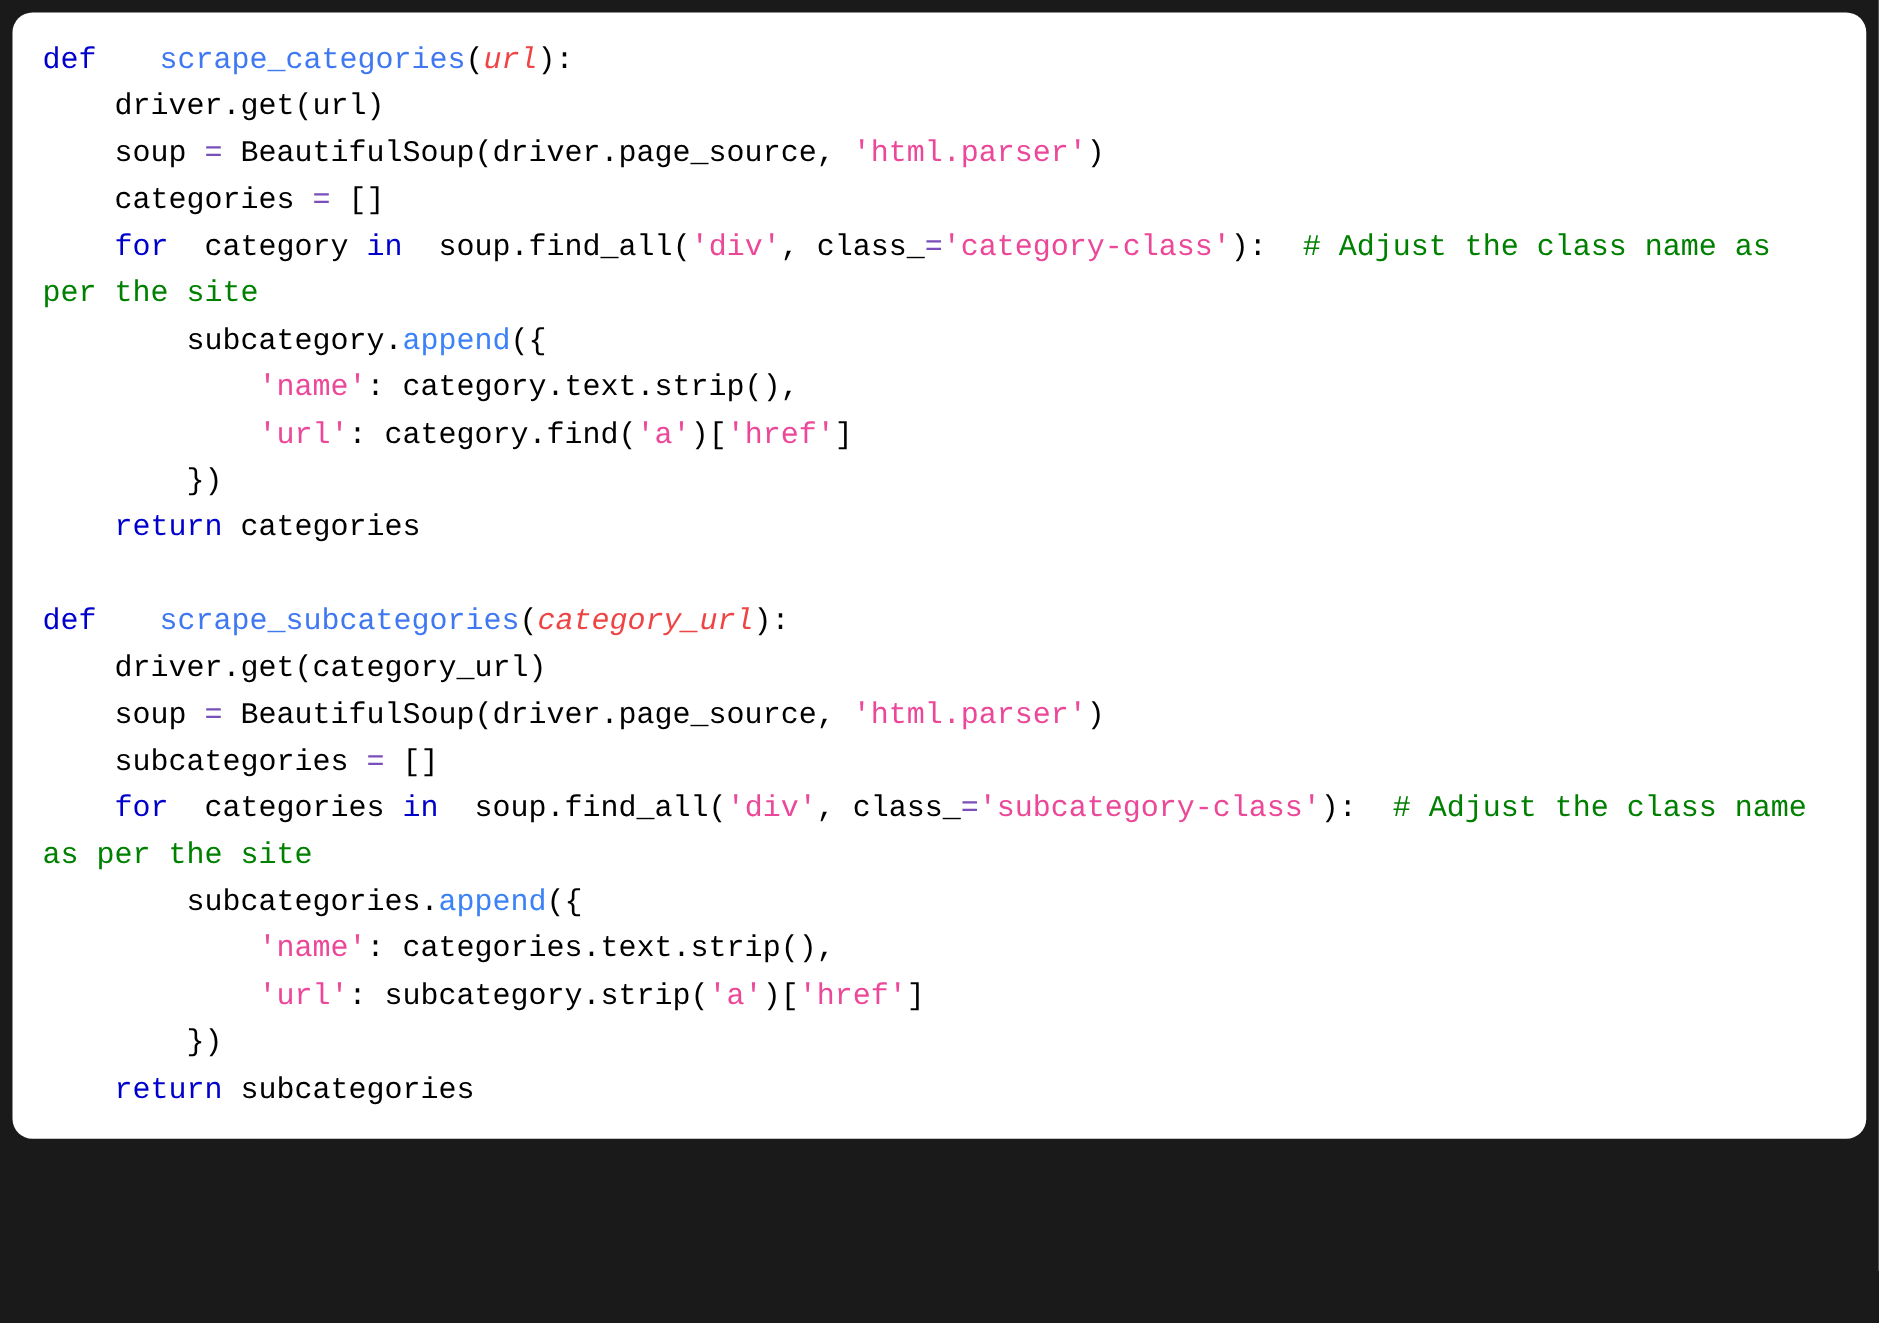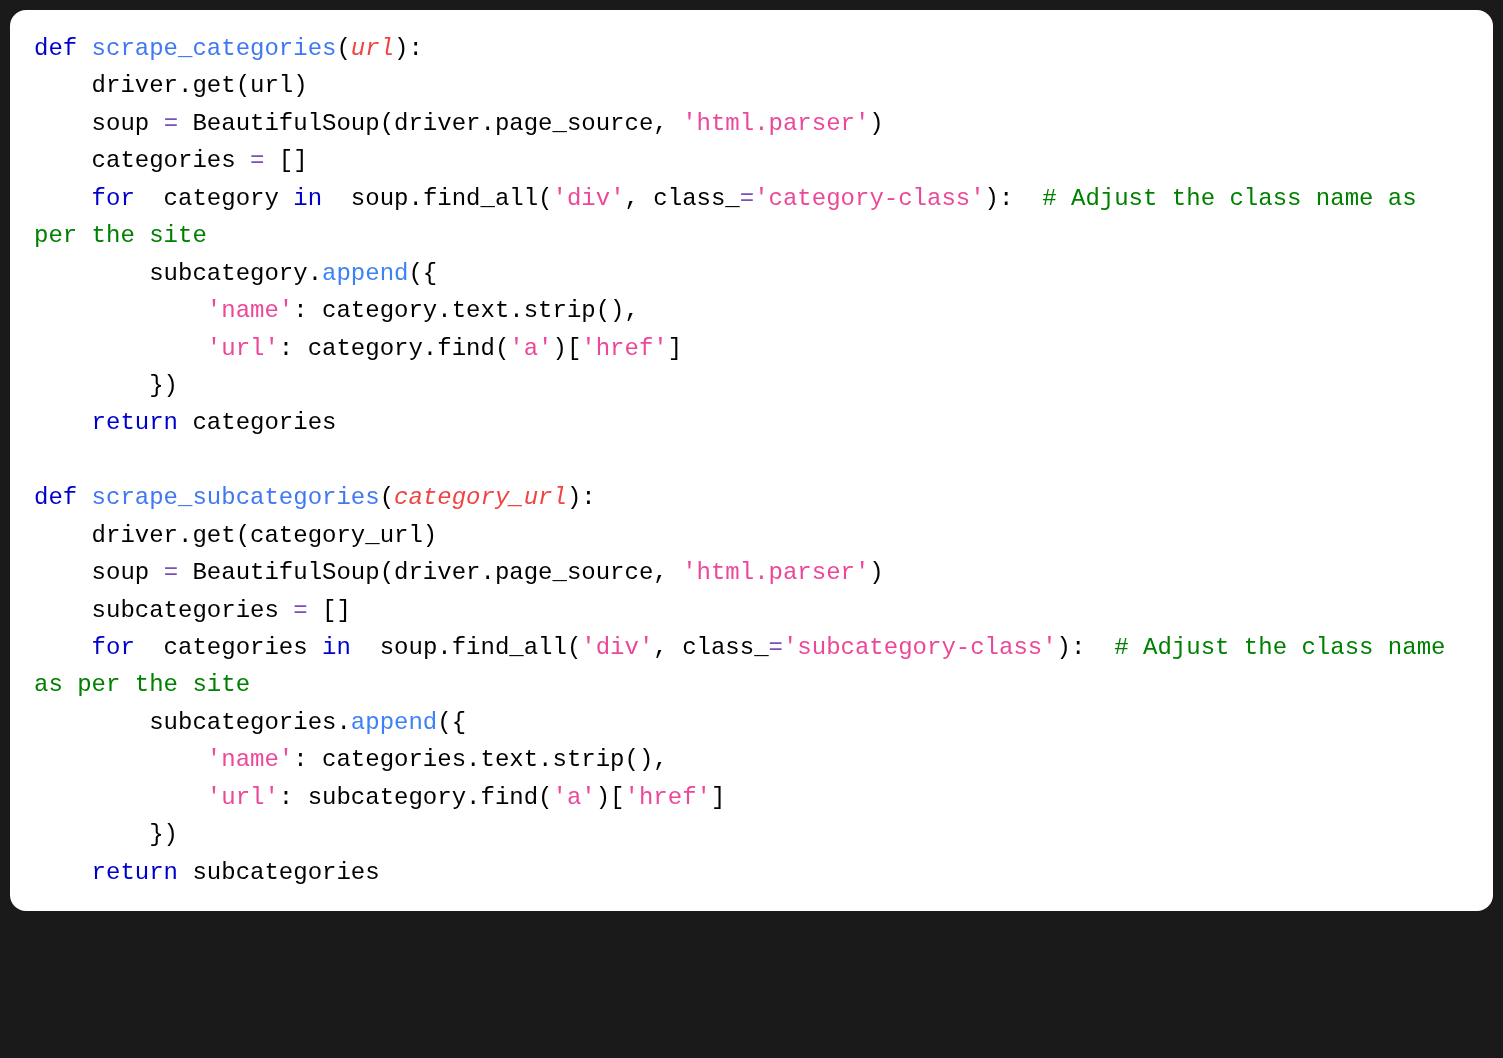--- a/index.html
+++ b/index.html
@@ -20,21 +20,21 @@
     }
     pre {
       font-family: 'Consolas', 'Monaco', 'Courier New', monospace;
       font-size: 24px;
       line-height: 1.56;
       white-space: pre-wrap;
       word-wrap: break-word;
       color: #000;
     }
     .kw { color: #0000cc; font-weight: 400; }
-    .fn { color: #4078f2; }
+    .fn { color: #4078f2; margin-left: 36px; }
     .param { color: #ef4444; font-style: italic; }
     .str { color: #ec4899; }
     .comment { color: #008000; }
     .op { color: #7a4fb9; }
     .append { color: #3b82f6; }
   </style>
 </head>
 <body>
 
 <div class="code-container">
@@ -49,16 +49,16 @@
 <span>        })</span>
 <span>    </span><span class="kw">return </span><span>categories</span>
 
 <span class="kw">def </span><span class="fn">scrape_subcategories</span><span>(</span><span class="param">category_url</span><span>):</span>
 <span>    driver.get(category_url)</span>
 <span>    soup </span><span class="op">=</span><span> BeautifulSoup(driver.page_source, </span><span class="str">'html.parser'</span><span>)</span>
 <span>    subcategories </span><span class="op">=</span><span> []</span>
 <span>    </span><span class="kw">for </span><span> categories </span><span class="kw">in </span><span> soup.find_all(</span><span class="str">'div'</span><span>, class_</span><span class="op">=</span><span class="str">'subcategory-class'</span><span>):  </span><span class="comment"># Adjust the class name as per the site</span>
 <span>        subcategories.</span><span class="append">append</span><span>({</span>
 <span>            </span><span class="str">'name'</span><span>: categories.text.strip(),</span>
-<span>            </span><span class="str">'url'</span><span>: subcategory.find(</span><span class="str">'a'</span><span>)[</span><span class="str">'href'</span><span>]</span>
+<span>            </span><span class="str">'url'</span><span>: subcategory.strip(</span><span class="str">'a'</span><span>)[</span><span class="str">'href'</span><span>]</span>
 <span>        })</span>
 <span>    </span><span class="kw">return </span><span>subcategories</span></pre>
 </div>
 
 </body></html>

